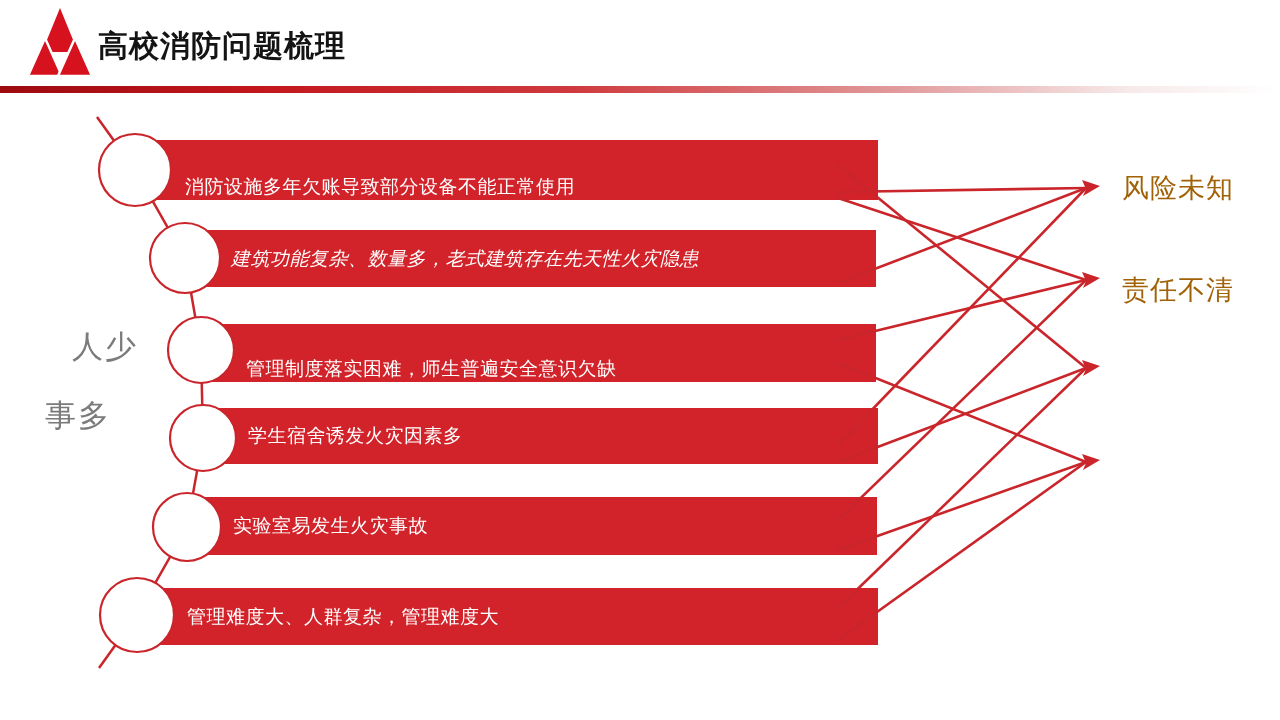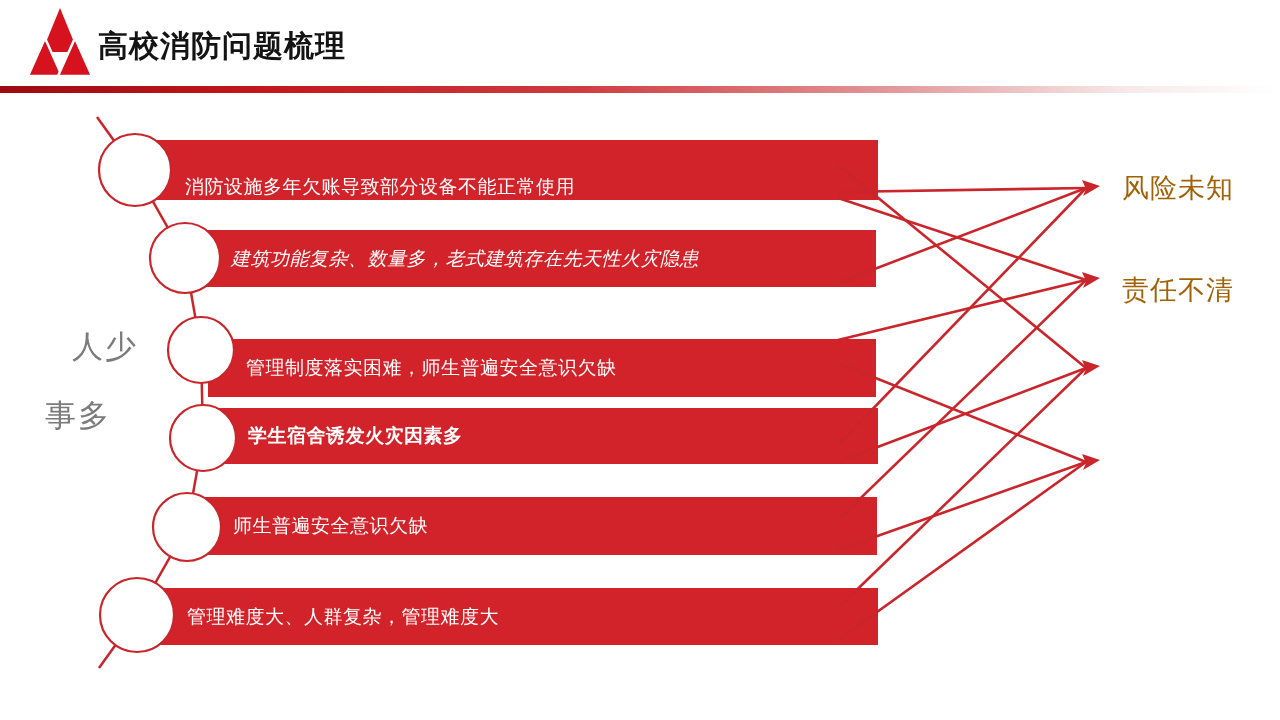--- a/index.html
+++ b/index.html
@@ -50,28 +50,28 @@
     <div id="page-title">高校消防问题梳理</div>
   </div>
   <div id="divider"></div>
 
   <div class="bar" style="left:145px;top:140px;width:693px;height:60px;padding-left:40px;align-items:flex-end;">
     <span>消防设施多年欠账导致部分设备不能正常使用</span>
   </div>
   <div class="bar" style="left:193px;top:230px;width:645px;height:57px;padding-left:38px;font-style:italic;">
     <span>建筑功能复杂、数量多，老式建筑存在先天性火灾隐患</span>
   </div>
-  <div class="bar" style="left:208px;top:339px;width:630px;height:58px;padding-left:38px;">
+  <div class="bar" style="left:208px;top:324px;width:630px;height:58px;padding-left:38px;align-items:flex-end;">
     <span>管理制度落实困难，师生普遍安全意识欠缺</span>
   </div>
-  <div class="bar" style="left:208px;top:408px;width:630px;height:56px;padding-left:40px;font-weight:bold;">
+  <div class="bar" style="left:208px;top:408px;width:630px;height:56px;padding-left:40px;">
     <span>学生宿舍诱发火灾因素多</span>
   </div>
   <div class="bar" style="left:194px;top:497px;width:644px;height:58px;padding-left:39px;">
-    <span>师生普遍安全意识欠缺</span>
+    <span>实验室易发生火灾事故</span>
   </div>
   <div class="bar" style="left:147px;top:588px;width:691px;height:57px;padding-left:40px;">
     <span>管理难度大、人群复杂，管理难度大</span>
   </div>
 
   <svg id="diagram-svg" viewBox="0 0 1280 720">
 
     <polyline points="97,117 135,170 185,258 201,350 203,438 187,527 137,615 99,668" fill="none" stroke="#c9252b" stroke-width="2.5"></polyline>
 
     <circle cx="135" cy="170" r="36" fill="#ffffff" stroke="#c9252b" stroke-width="2.2"></circle>

